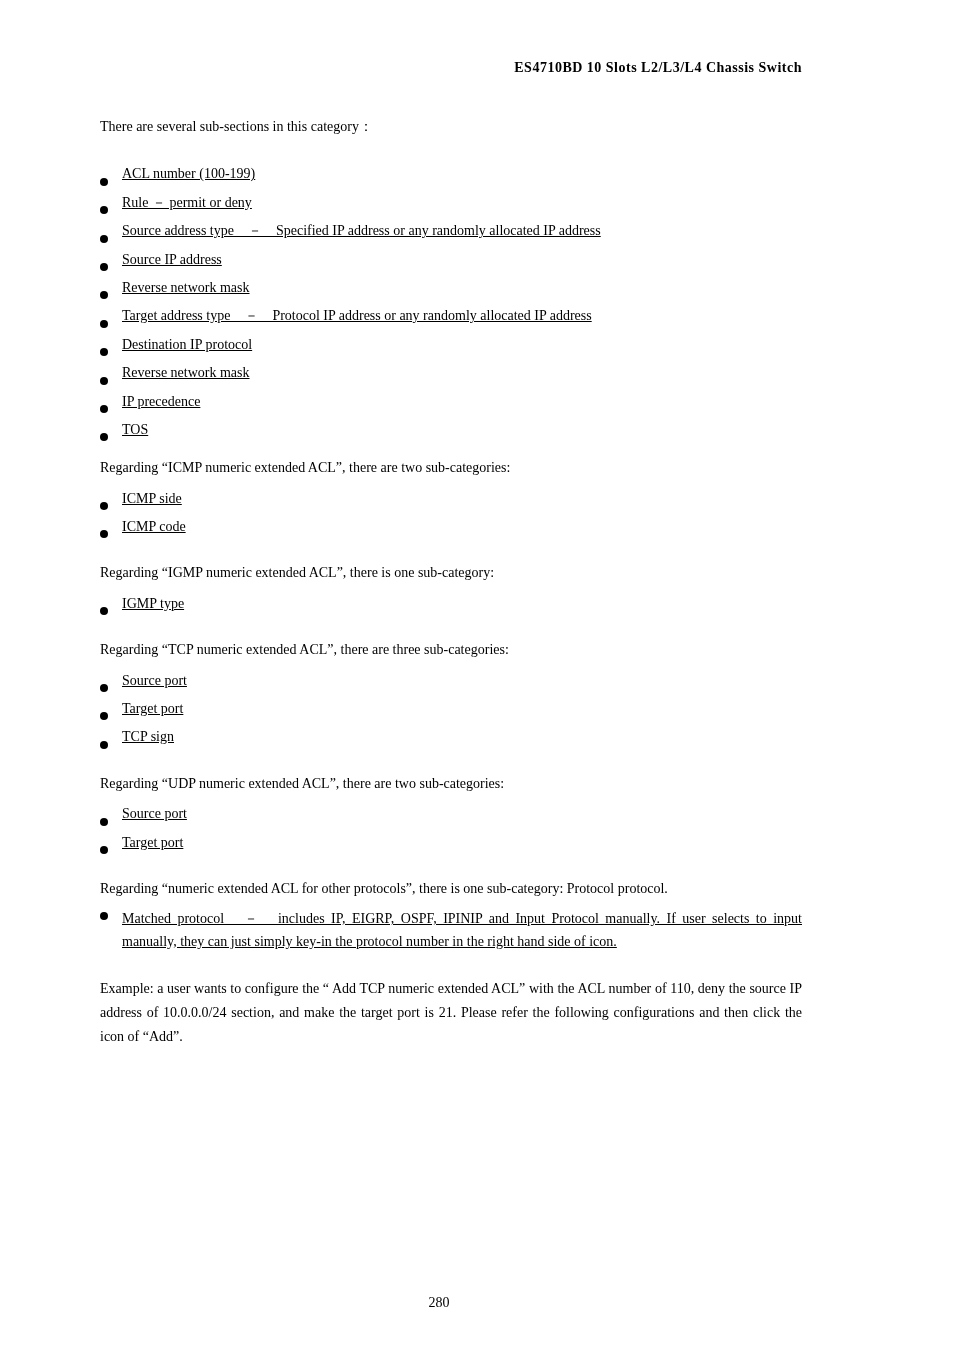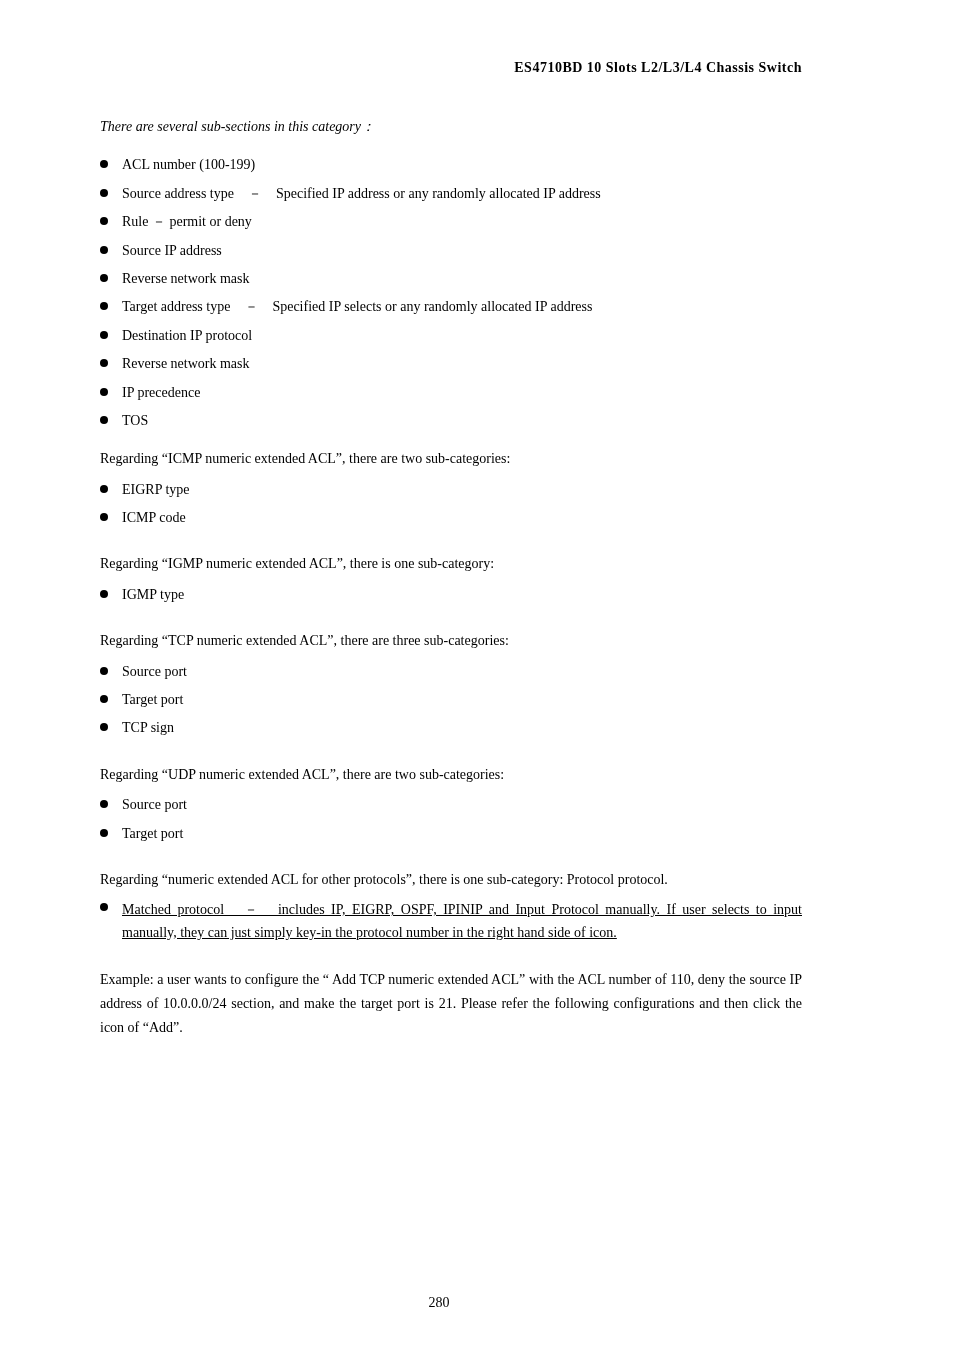--- a/index.html
+++ b/index.html
@@ -26,35 +26,35 @@
 
     .page-header {
       text-align: right;
       font-weight: bold;
       font-size: 14px;
       margin-bottom: 40px;
       letter-spacing: 0.5px;
     }
 
     .intro-text {
-      margin-bottom: 16px;
-      line-height: 1.6;
-      font-style: italic;
+      margin-bottom: 25px;
+      line-height: 1.6;
     }
 
     .bullet-list {
       list-style: none;
       margin-bottom: 16px;
     }
 
     .bullet-list li {
       display: flex;
-      align-items: flex-start;
+      align-items: flex-end;
       margin-bottom: 6px;
       line-height: 1.6;
+      text-decoration: underline;
     }
 
     .bullet-dot {
       display: inline-block;
       width: 8px;
       height: 8px;
       background-color: #000;
       border-radius: 50%;
       margin-right: 14px;
       margin-top: 6px;
@@ -115,37 +115,37 @@
 
   <p class="intro-text">There are several sub-sections in this category：</p>
 
   <ul class="bullet-list">
     <li>
       <span class="bullet-dot"></span>
       <span class="bullet-text">ACL number (100-199)</span>
     </li>
     <li>
       <span class="bullet-dot"></span>
+      <span class="bullet-text">Rule － permit or deny</span>
+    </li>
+    <li>
+      <span class="bullet-dot"></span>
       <span class="bullet-text">Source address type　－　Specified IP address or any randomly allocated IP address</span>
     </li>
     <li>
       <span class="bullet-dot"></span>
-      <span class="bullet-text">Rule － permit or deny</span>
-    </li>
-    <li>
-      <span class="bullet-dot"></span>
       <span class="bullet-text">Source IP address</span>
     </li>
     <li>
       <span class="bullet-dot"></span>
       <span class="bullet-text">Reverse network mask</span>
     </li>
     <li>
       <span class="bullet-dot"></span>
-      <span class="bullet-text">Target address type　－　Specified IP selects or any randomly allocated IP address</span>
+      <span class="bullet-text">Target address type　－　Protocol IP address or any randomly allocated IP address</span>
     </li>
     <li>
       <span class="bullet-dot"></span>
       <span class="bullet-text">Destination IP protocol</span>
     </li>
     <li>
       <span class="bullet-dot"></span>
       <span class="bullet-text">Reverse network mask</span>
     </li>
     <li>
@@ -156,21 +156,21 @@
       <span class="bullet-dot"></span>
       <span class="bullet-text">TOS</span>
     </li>
   </ul>
 
   <div class="section-gap">
     <p class="section-intro">Regarding “ICMP numeric extended ACL”, there are two sub-categories:</p>
     <ul class="bullet-list">
       <li>
         <span class="bullet-dot"></span>
-        <span class="bullet-text">EIGRP type</span>
+        <span class="bullet-text">ICMP side</span>
       </li>
       <li>
         <span class="bullet-dot"></span>
         <span class="bullet-text">ICMP code</span>
       </li>
     </ul>
   </div>
 
   <div class="section-gap">
     <p class="section-intro">Regarding “IGMP numeric extended ACL”, there is one sub-category:</p>

